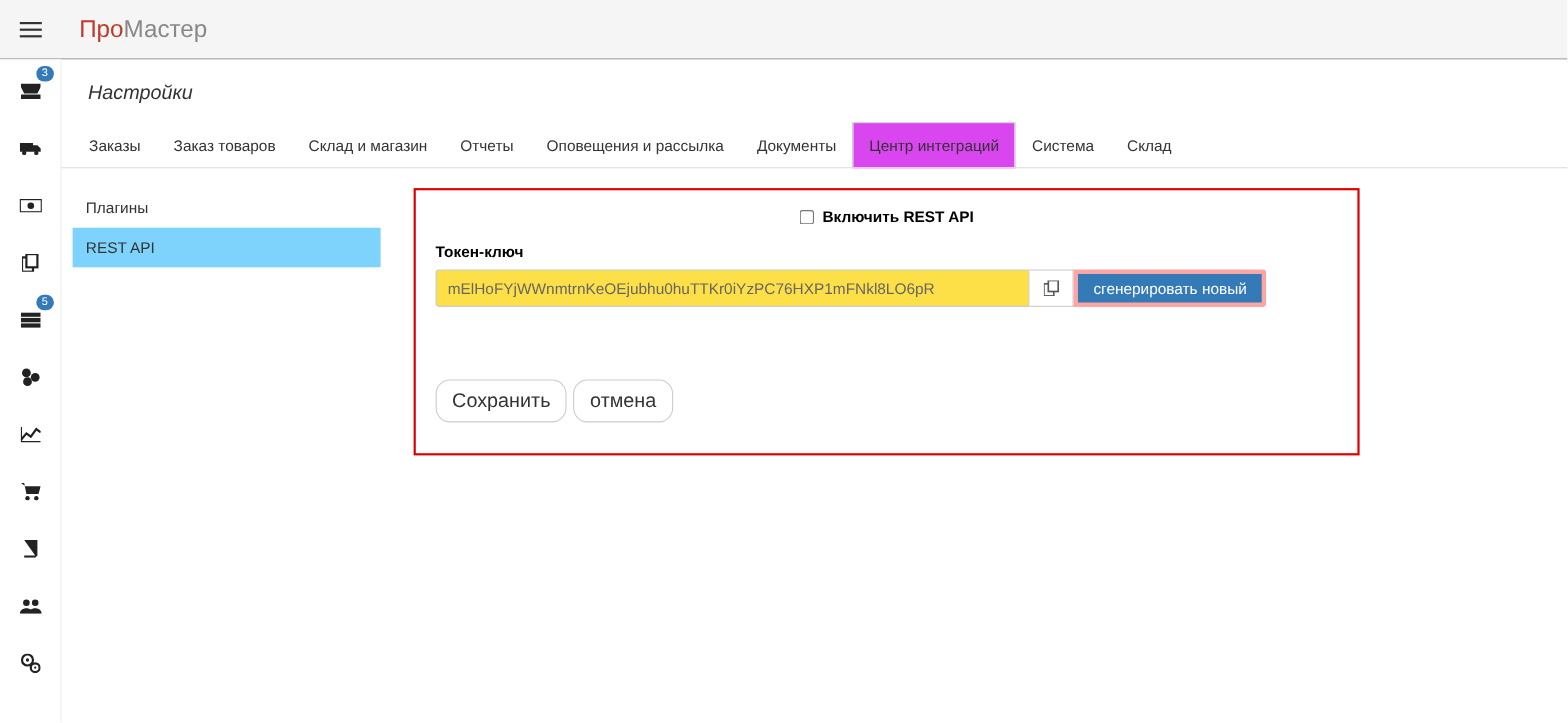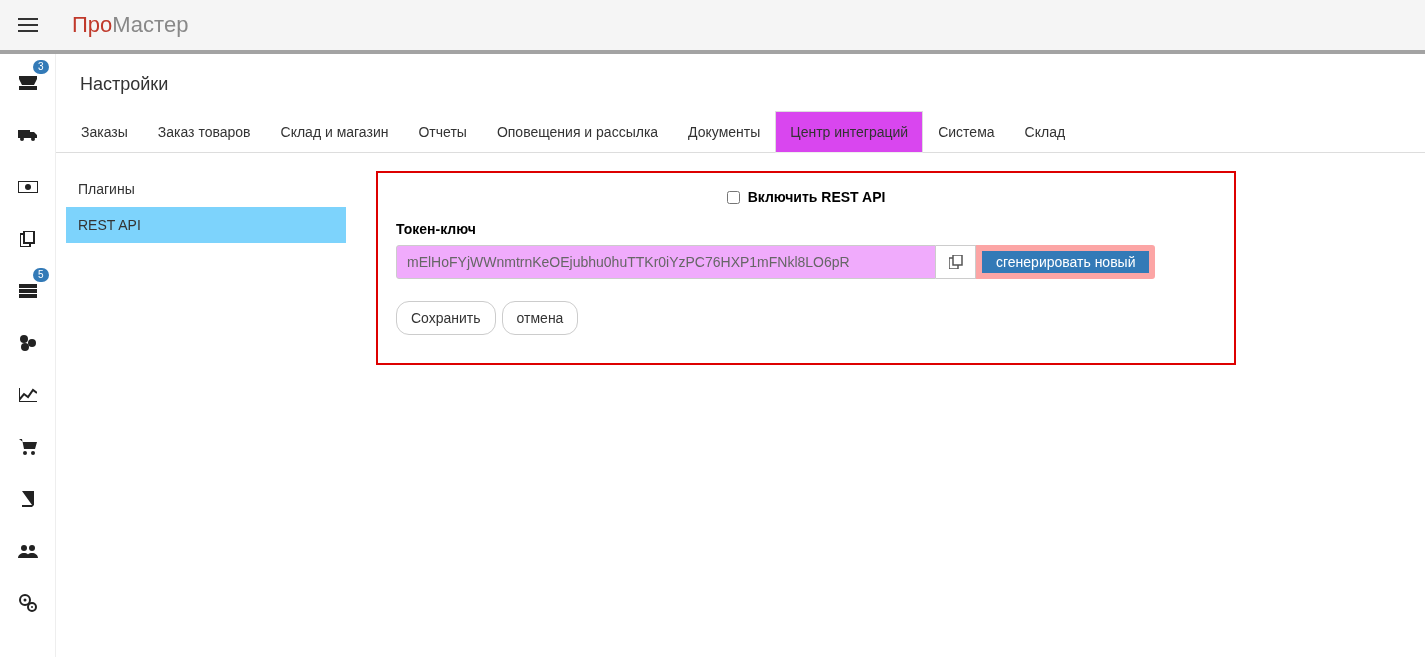--- a/index.html
+++ b/index.html
@@ -1,51 +1,51 @@
 <!DOCTYPE html>
 <html><head>
 <meta charset="utf-8">
 <style>
 * { box-sizing: border-box; margin: 0; padding: 0; }
 body { font-family: -apple-system, BlinkMacSystemFont, "Segoe UI", Arial, sans-serif; font-size: 14px; color: #333; background: #fff; }
 
-.topbar { height: 54px; background: #f5f5f5; border-bottom: 4px solid #a3a3a3; display: flex; align-items: center; padding: 0 12px; }
+.topbar { height: 54px; background: #f5f5f5; border-bottom: 1px solid #a3a3a3; display: flex; align-items: center; padding: 0 12px; }
 .hamburger { width: 32px; cursor: pointer; display: flex; flex-direction: column; gap: 4px; padding: 6px; }
 .hamburger span { display: block; height: 2px; background: #333; }
 .brand { margin-left: 28px; font-size: 22px; font-weight: 400; }
 .brand .red { color: #c0392b; }
 .brand .grey { color: #888; }
 
 .layout { display: flex; }
 .sidebar { width: 56px; background: #fff; display: flex; flex-direction: column; align-items: center; padding-top: 14px; gap: 22px; border-right: 1px solid #eee; min-height: calc(100vh - 54px); }
 .side-icon { position: relative; width: 30px; height: 30px; display: flex; align-items: center; justify-content: center; cursor: pointer; color: #222; }
 .badge { position: absolute; top: -8px; right: -6px; background: #337ab7; color: #fff; border-radius: 8px; font-size: 10px; padding: 1px 5px; line-height: 1.2; }
 
 .main { flex: 1; padding: 0; }
-.page-title { font-size: 18px; font-weight: 400; padding: 20px 24px 16px; color: #333; }
+.page-title { font-size: 18px; font-weight: 400; padding: 20px 24px 16px; color: #333; font-style: italic; }
 
 .tabs-row { border-bottom: 1px solid #ddd; padding: 0 10px; display: flex; }
 .tab { padding: 12px 14px; cursor: pointer; color: #333; border: 1px solid transparent; border-bottom: none; margin-bottom: -1px; }
 .tab.active { background: #d946ef; border-color: #ddd; border-bottom: 1px solid #eee; }
 
 .content-row { display: flex; padding: 18px 10px; gap: 30px; }
 .left-nav { width: 280px; }
 .left-nav .nav-item { padding: 10px 12px; cursor: pointer; color: #333; }
 .left-nav .nav-item.active { background: #7dd3fc; }
 
 .panel { flex: 0 0 860px; border: 2px solid #d00; padding: 16px 18px 28px; }
 .checkbox-row { display: flex; align-items: center; gap: 8px; margin-bottom: 16px; justify-content: center; }
 .checkbox-row label { font-weight: 700; color: #000; }
 .field-label { font-weight: 700; color: #000; margin-bottom: 8px; display: block; }
 .token-row { display: flex; align-items: stretch; margin-bottom: 22px; }
-.token-input { flex: 0 0 540px; border: 1px solid #ccc; background: #f0abfc; color: #666; padding: 8px 10px; font-size: 14px; border-radius: 3px 0 0 3px; }
+.token-input { flex: 0 0 540px; border: 1px solid #ccc; background: #fde047; color: #666; padding: 8px 10px; font-size: 14px; border-radius: 3px 0 0 3px; }
 .copy-btn { width: 40px; border: 1px solid #ccc; border-left: none; background: #fff; display: flex; align-items: center; justify-content: center; cursor: pointer; }
-.gen-btn { background: #337ab7; color: #fff; border: 6px solid #fca5a5; padding: 2px 14px; cursor: pointer; border-radius: 0 3px 3px 0; font-size: 14px; }
+.gen-btn { background: #337ab7; color: #fff; border: 4px solid #fca5a5; padding: 2px 14px; cursor: pointer; border-radius: 0 3px 3px 0; font-size: 14px; }
 .btn-row { display: flex; gap: 6px; }
-.btn { border: 1px solid #ccc; background: #fff; padding: 8px 14px; cursor: pointer; border-radius: 13px; font-size: 14px; color: #333; }
+.btn { border: 1px solid #ccc; background: #fff; padding: 8px 14px; cursor: pointer; border-radius: 13px; font-size: 18px; color: #333; margin-top: 44px; }
 
 svg { display: block; }
 </style>
 </head>
 <body>
 
 <div class="topbar">
   <div class="hamburger">
     <span></span>
       <span></span>

